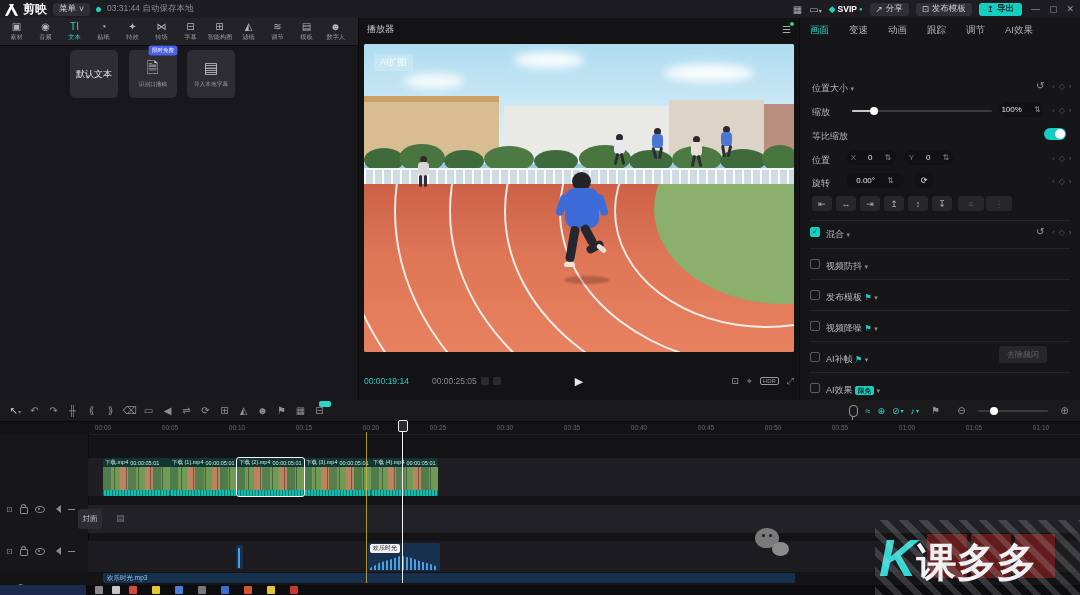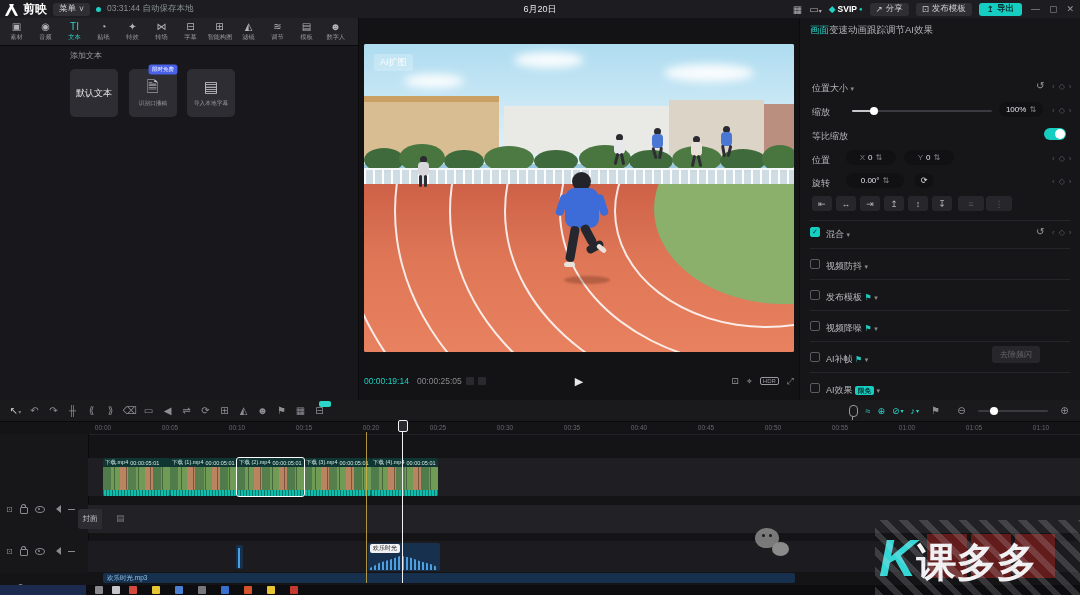--- a/index.html
+++ b/index.html
@@ -79,41 +79,41 @@
   .boy .leg{position:absolute;width:9px;background:#26262e;border-radius:4px;}
   .boy .shoe{position:absolute;width:11px;height:5px;background:#e8e2da;border-radius:3px;}
   .kid{position:absolute;}
   .kid .h{position:absolute;left:4px;top:0;width:7px;height:7px;background:#2a2a30;border-radius:50%;}
   .kid .t{position:absolute;left:2px;top:6px;width:11px;height:14px;border-radius:4px;}
   .kid .lg{position:absolute;top:19px;width:3px;height:12px;background:#2d2d33;border-radius:2px;}
   .ai-badge{position:absolute;left:10px;top:10px;background:rgba(255,255,255,.22);color:rgba(255,255,255,.9);
             padding:2px 6px;border-radius:2px;font-size:9px;}
   .player-ctl{position:absolute;left:5px;right:5px;top:352px;height:22px;display:flex;align-items:center;}
   .t-cur{color:#1fd0c4;font-size:8.5px;}
-  .t-tot{color:#8a8a8e;font-size:8.5px;margin-left:8px;}
+  .t-tot{color:#8a8a8e;font-size:8.5px;margin-left:23px;}
   .dim-sq{width:8px;height:8px;background:#2a2a2e;border-radius:1px;margin-left:4px;}
   .play-mid{position:absolute;left:0;right:0;text-align:center;color:#e8e8ea;font-size:11px;}
   .pc-right{margin-left:auto;display:flex;align-items:center;gap:8px;color:#9a9a9e;font-size:9px;}
   .hdr-badge{border:1px solid #9a9a9e;border-radius:2px;font-size:6px;padding:0 2px;}
   
   .inspector{position:absolute;left:800px;top:18px;width:280px;height:382px;background:#161619;overflow:hidden;}
-  .insp-tabs{position:absolute;left:10px;top:6px;display:flex;gap:0;color:#b4b4b8;font-size:9.5px;}
+  .insp-tabs{position:absolute;left:10px;top:6px;display:flex;gap:20px;color:#b4b4b8;font-size:9.5px;}
   .insp-tabs .t.active{color:#2bd5c8;}
   .subtabs{position:absolute;left:0;top:28px;width:280px;height:22px;background:#101013;display:flex;}
   .subtab{flex:1;display:flex;align-items:center;justify-content:center;color:#9a9a9e;font-size:9px;}
   .subtab.active{background:#303036;border-radius:4px;color:#fff;margin:2px;}
   .row-label{color:#b8b8bc;font-size:9px;}
   .kf{display:inline-flex;gap:4px;color:#5a5a60;font-size:8px;align-items:center;}
   .kf .d{font-size:8px;}
   .reset{color:#9a9a9e;font-size:10px;}
   .slider{position:absolute;height:2px;background:#3a3a40;border-radius:1px;}
   .slider .fill{position:absolute;left:0;top:0;height:2px;background:#c8c8cc;border-radius:1px;}
   .slider .knob{position:absolute;top:-3px;width:8px;height:8px;background:#fff;border-radius:50%;}
   .valbox{position:absolute;height:15px;background:#111114;border-radius:8px;color:#e4e4e8;
-          display:inline-flex;align-items:center;justify-content:center;font-size:8px;gap:3px;padding:0 4px;box-sizing:border-box;}
+          display:inline-flex;align-items:center;justify-content:center;font-size:8px;gap:12px;padding:0 4px;box-sizing:border-box;}
   .valbox .st{color:#8a8a8e;font-size:8px;}
   .valbox .ax{color:#77777c;}
   .toggle{position:absolute;width:22px;height:12px;background:#16cdc2;border-radius:6px;}
   .toggle i{position:absolute;right:1px;top:1px;width:10px;height:10px;background:#fff;border-radius:50%;}
   .alignbtn{position:absolute;width:20px;height:15px;background:#26262b;border-radius:3px;color:#b4b4b8;
             display:flex;align-items:center;justify-content:center;font-size:9px;}
   .alignbtn.dis{color:#55555a;}
   .cb{width:10px;height:10px;border:1px solid #5a5a60;border-radius:2px;box-sizing:border-box;
       display:inline-flex;align-items:center;justify-content:center;font-size:7px;color:transparent;}
   .cb.on{background:#16cdc2;border-color:#16cdc2;color:#063230;}
@@ -204,21 +204,20 @@
         <i></i>
         <i></i>
       </span>
     <span class="logo-text">剪映</span>
     <span class="pill">
       <span>菜单</span>
         <span class="c">˅</span>
     </span>
     <span class="dot"></span>
     <span class="autosave">03:31:44 自动保存本地</span>
-    <span class="tb-center">6月20日</span>
     <span class="tb-right">
       <span class="tb-ico">▦</span>
       <span class="tb-ico"><span>▭</span><span style="font-size:6px">▾</span></span>
       <span class="svip">
         <span class="gem">◆</span>
         <span>SVIP</span>
           <sup>●</sup>
       </span>
       <span class="pill">
         <span>↗</span>
@@ -285,37 +284,40 @@
           <span class="l">模板</span>
         </span>
       <span class="tool-item">
           <span class="g">☻</span>
           <span class="l">数字人</span>
         </span>
     </div>
 
 
     <div class="lp-content">
-      <div class="lp-title">添加文本</div>
       <div class="card">
         <span class="big">默认文本</span>
       </div>
       <div class="card">
         <span class="badge-blue">限时免费</span>
         <span class="ico">🗎</span>
         <span class="sub">识别口播稿</span>
       </div>
       <div class="card">
         <span class="ico">▤</span>
         <span class="sub">导入本地字幕</span>
       </div>
     </div>
   </div>
 
   <div class="player">
+    <div class="player-head">
+      <span>播放器</span>
+      <span class="ham"><span>☰</span><span class="gd"></span></span>
+    </div>
 
     <div class="video">
       <div class="sky"></div>
       <div class="cloud" style="left:150px;top:8px;width:70px;height:16px;"></div>
       <div class="cloud" style="left:300px;top:20px;width:90px;height:18px;"></div>
       <div class="cloud" style="left:40px;top:30px;width:60px;height:14px;"></div>
       <div class="bld" style="left:0;top:52px;width:135px;height:56px;background:#d8bd92;border-top:6px solid #caa064;"></div>
       <div class="bld win" style="left:140px;top:62px;width:165px;height:48px;background:#e9e9e6;"></div>
       <div class="bld win" style="left:305px;top:56px;width:95px;height:56px;background:#ddd4c8;"></div>
       <div class="bld" style="left:400px;top:60px;width:30px;height:52px;background:#bb8f80;"></div>
@@ -501,21 +503,21 @@
     <span class="cb abs" style="left:10px;top:272px;"></span>
     <span class="row-label abs" style="left:26px;top:273px;"><span>发布模板</span> <span class="flag">⚑</span> <span class="caret">▾</span></span>
 
     <div class="sep" style="top:292px;"></div>
     <span class="cb abs" style="left:10px;top:303px;"></span>
     <span class="row-label abs" style="left:26px;top:304px;"><span>视频降噪</span> <span class="flag">⚑</span> <span class="caret">▾</span></span>
 
     <div class="sep" style="top:323px;"></div>
     <span class="cb abs" style="left:10px;top:334px;"></span>
     <span class="row-label abs" style="left:26px;top:335px;"><span>AI补帧</span> <span class="flag">⚑</span> <span class="caret">▾</span></span>
-    <span class="dis-btn" style="left:192px;top:328px;text-align:center;">去除频闪</span>
+    <span class="dis-btn" style="left:199px;top:328px;text-align:center;">去除频闪</span>
 
     <div class="sep" style="top:354px;"></div>
     <span class="cb abs" style="left:10px;top:365px;"></span>
     <span class="row-label abs" style="left:26px;top:366px;"><span>AI效果</span> <span class="badge-teal">限免</span> <span class="caret">▾</span></span>
   </div>
 
   <div class="timeline">
     <div class="tl-toolbar">
       <span class="tl-ico" style="color:#d8d8dc;"><span>↖</span><span class="c">▾</span></span>
       <span class="tl-ico">↶</span>

